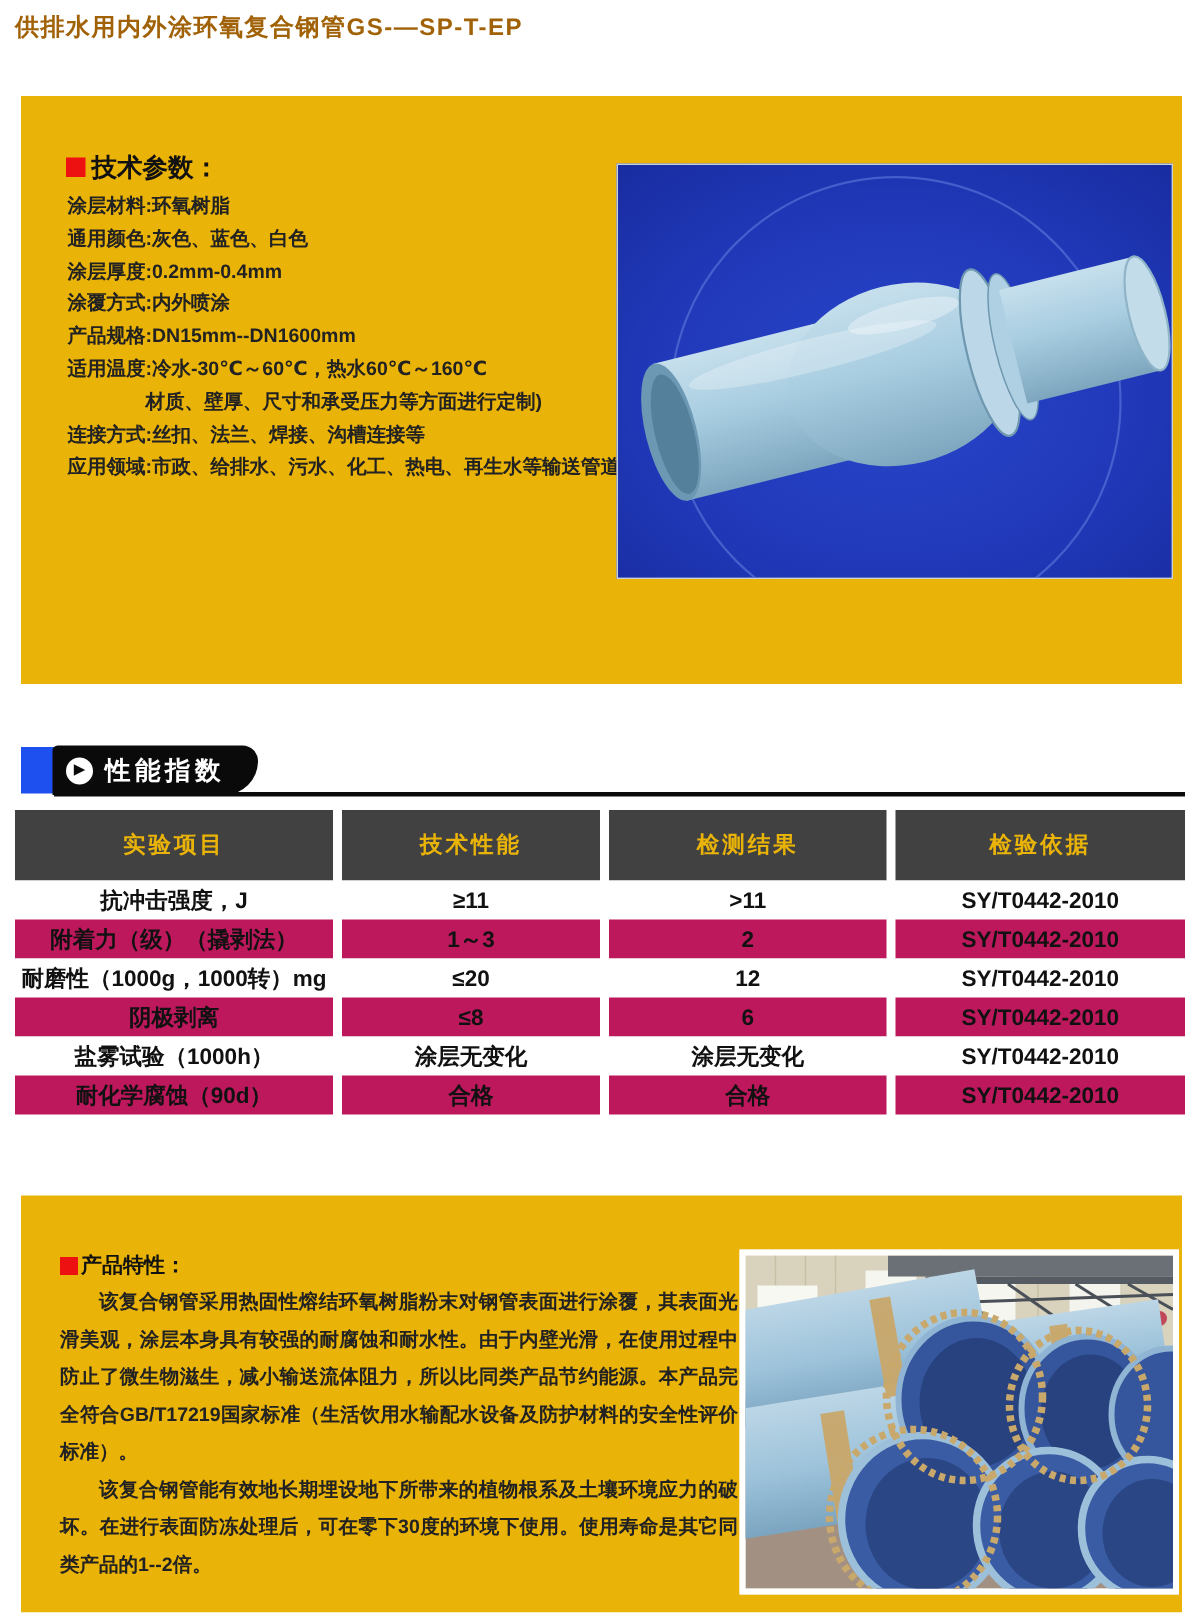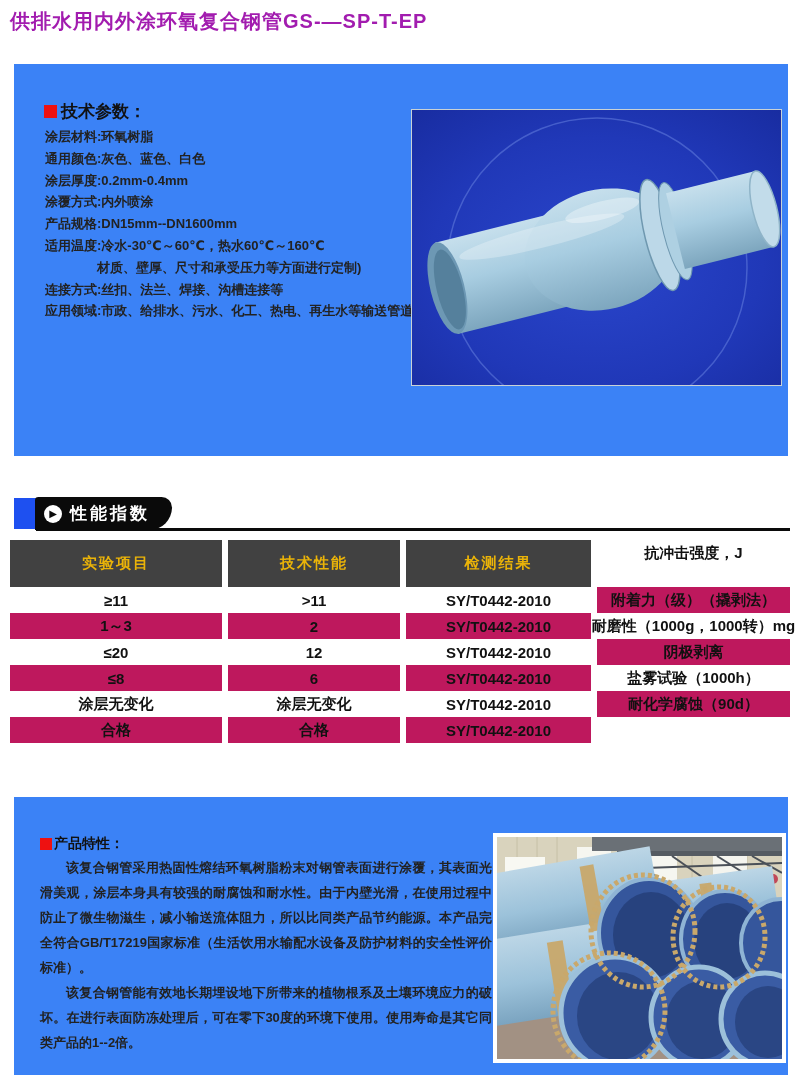--- a/index.html
+++ b/index.html
@@ -2,25 +2,25 @@
 <html><head>
 <meta charset="utf-8">
 <style>
   html,body{margin:0;padding:0;}
   body{
     width:800px;height:1075px;position:relative;background:#ffffff;
     font-family:"Liberation Sans","DejaVu Sans",sans-serif;color:#1a1a1a;overflow:hidden;
   }
   
   .page-title{
-    position:absolute;left:10px;top:8px;font-size:20px;font-weight:bold;
-    color:#a21caf;letter-spacing:1px;white-space:nowrap;
-  }
-  
-  .panel{position:absolute;left:14px;width:774px;background:#3b82f6;}
+    position:absolute;left:10px;top:8px;font-size:16px;font-weight:bold;
+    color:#a16207;letter-spacing:1px;white-space:nowrap;
+  }
+  
+  .panel{position:absolute;left:14px;width:774px;background:#eab308;}
   .panel-1{top:64px;height:392px;}
   .panel-2{top:797px;height:278px;}
   
   .tech-heading{position:absolute;left:30px;top:36px;font-size:17px;font-weight:bold;color:#111;display:flex;align-items:center;}
   .red-square{width:13px;height:13px;background:#ee1111;display:inline-block;margin-right:4px;}
   .spec-lines{position:absolute;left:31px;top:62px;width:370px;}
   .spec-line{font-size:13px;font-weight:bold;color:#222;line-height:21.8px;white-space:nowrap;}
   .spec-line.indent{padding-left:52px;}
   
   .photo-1{
@@ -131,20 +131,21 @@
     <span class="sh-circle">▶</span>
     <span class="sh-label">性能指数</span>
   </div>
   <div class="sh-line"></div>
 </div>
 
 <div class="ptable">
   <div class="hcell">实验项目</div>
   <div class="hcell">技术性能</div>
   <div class="hcell">检测结果</div>
+  <div class="hcell">检验依据</div>
 
   <div class="cell row-plain">抗冲击强度，J</div>
   <div class="cell row-plain">≥11</div>
   <div class="cell row-plain">&gt;11</div>
   <div class="cell row-plain">SY/T0442-2010</div>
 
   <div class="cell row-alt">附着力（级）（撬剥法）</div>
   <div class="cell row-alt">1～3</div>
   <div class="cell row-alt">2</div>
   <div class="cell row-alt">SY/T0442-2010</div>

